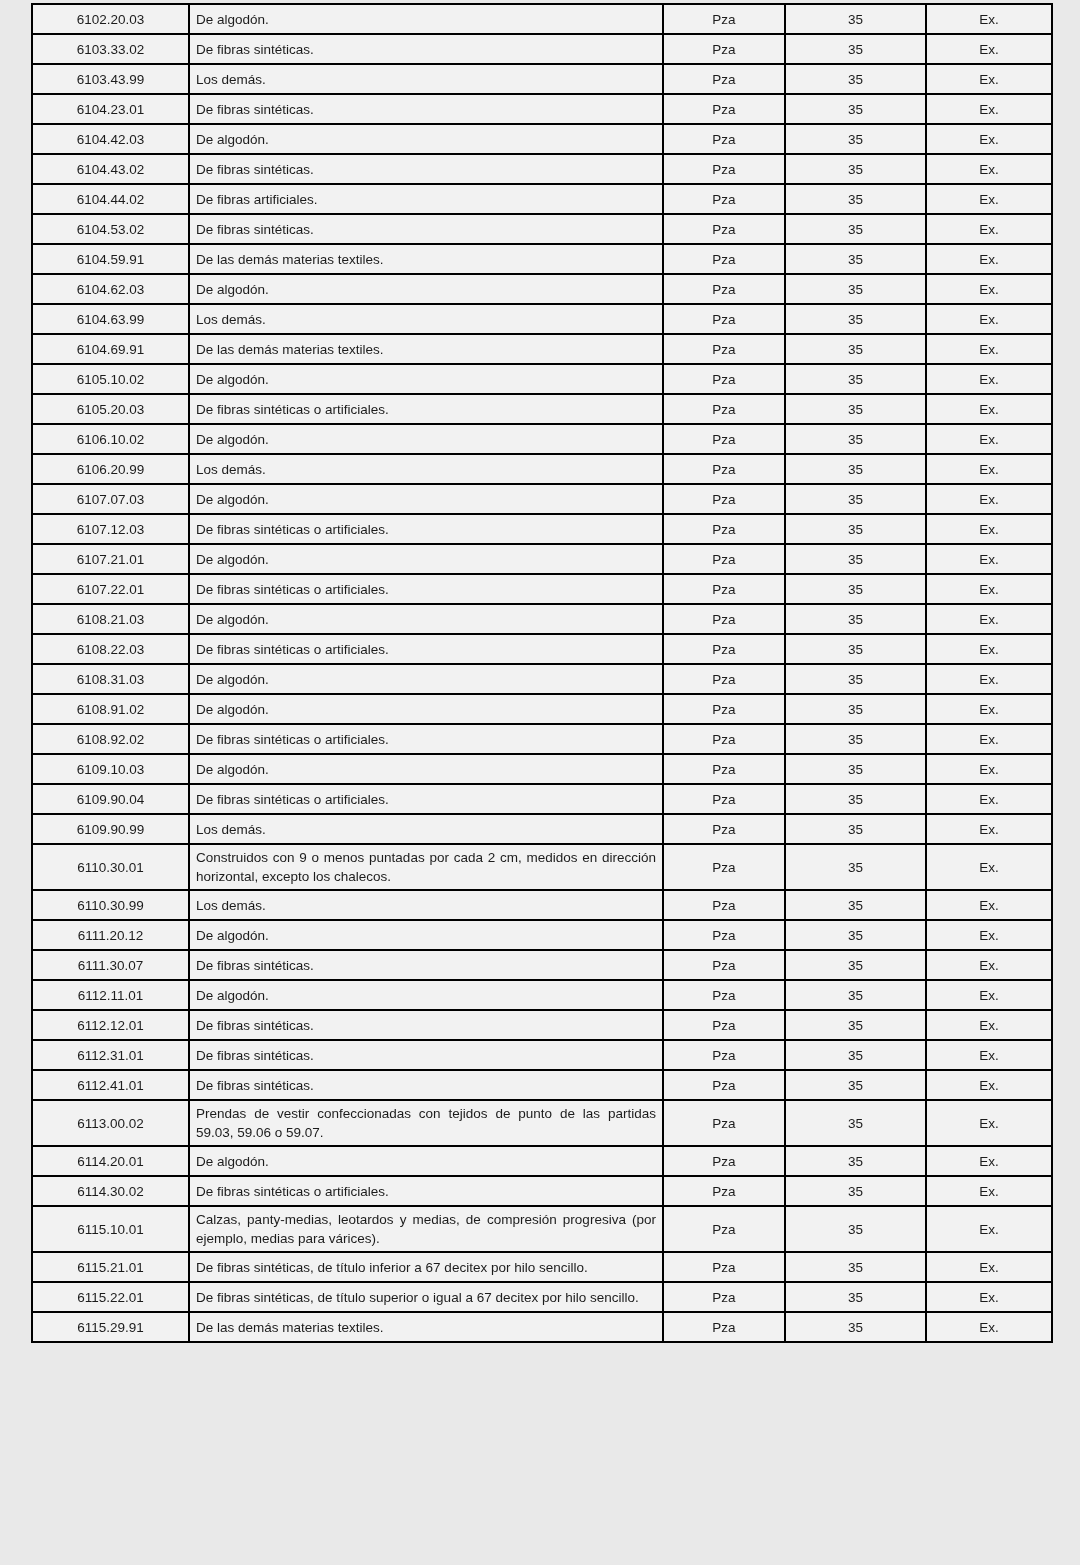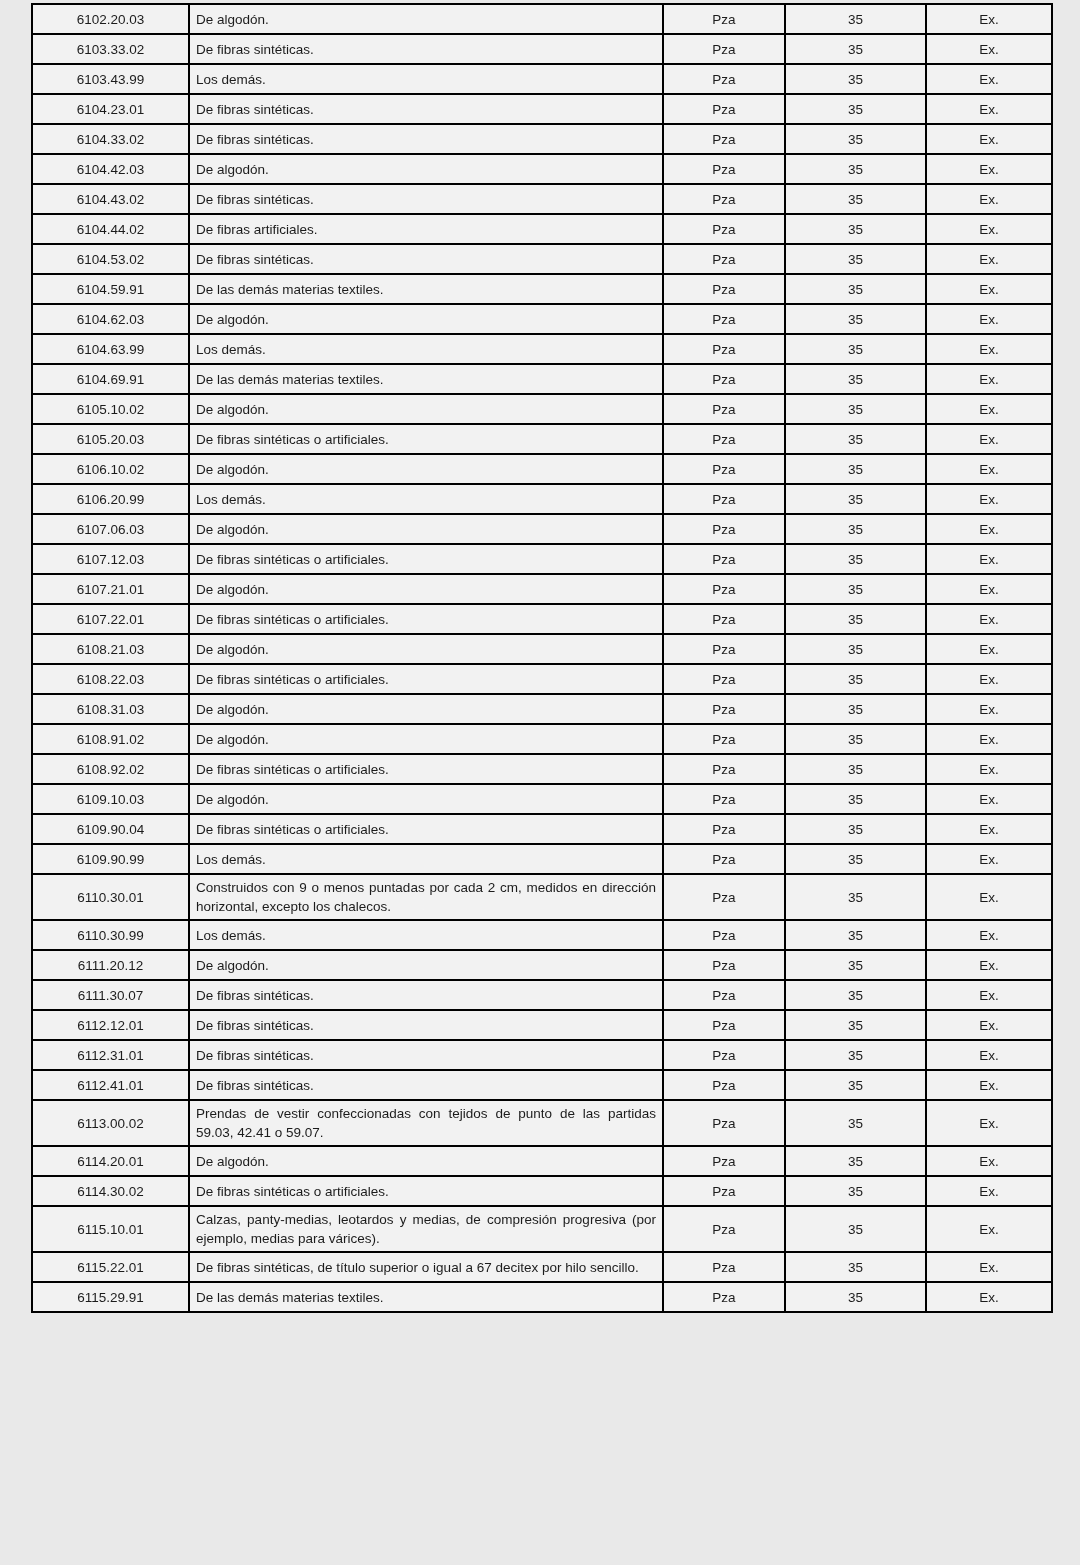--- a/index.html
+++ b/index.html
@@ -94,27 +94,20 @@
           <td class="ex-cell">Ex.</td>
         </tr>
         <tr>
           <td class="code-cell">6104.23.01</td>
           <td class="description-cell">De fibras sintéticas.</td>
           <td class="unit-cell">Pza</td>
           <td class="rate-cell">35</td>
           <td class="ex-cell">Ex.</td>
         </tr>
         <tr>
-          <td class="code-cell">6104.33.02</td>
-          <td class="description-cell">De fibras sintéticas.</td>
-          <td class="unit-cell">Pza</td>
-          <td class="rate-cell">35</td>
-          <td class="ex-cell">Ex.</td>
-        </tr>
-        <tr>
           <td class="code-cell">6104.42.03</td>
           <td class="description-cell">De algodón.</td>
           <td class="unit-cell">Pza</td>
           <td class="rate-cell">35</td>
           <td class="ex-cell">Ex.</td>
         </tr>
         <tr>
           <td class="code-cell">6104.43.02</td>
           <td class="description-cell">De fibras sintéticas.</td>
           <td class="unit-cell">Pza</td>
@@ -185,21 +178,21 @@
           <td class="ex-cell">Ex.</td>
         </tr>
         <tr>
           <td class="code-cell">6106.20.99</td>
           <td class="description-cell">Los demás.</td>
           <td class="unit-cell">Pza</td>
           <td class="rate-cell">35</td>
           <td class="ex-cell">Ex.</td>
         </tr>
         <tr>
-          <td class="code-cell">6107.06.03</td>
+          <td class="code-cell">6107.07.03</td>
           <td class="description-cell">De algodón.</td>
           <td class="unit-cell">Pza</td>
           <td class="rate-cell">35</td>
           <td class="ex-cell">Ex.</td>
         </tr>
         <tr>
           <td class="code-cell">6107.12.03</td>
           <td class="description-cell">De fibras sintéticas o artificiales.</td>
           <td class="unit-cell">Pza</td>
           <td class="rate-cell">35</td>
@@ -297,20 +290,27 @@
           <td class="ex-cell">Ex.</td>
         </tr>
         <tr>
           <td class="code-cell">6111.30.07</td>
           <td class="description-cell">De fibras sintéticas.</td>
           <td class="unit-cell">Pza</td>
           <td class="rate-cell">35</td>
           <td class="ex-cell">Ex.</td>
         </tr>
         <tr>
+          <td class="code-cell">6112.11.01</td>
+          <td class="description-cell">De algodón.</td>
+          <td class="unit-cell">Pza</td>
+          <td class="rate-cell">35</td>
+          <td class="ex-cell">Ex.</td>
+        </tr>
+        <tr>
           <td class="code-cell">6112.12.01</td>
           <td class="description-cell">De fibras sintéticas.</td>
           <td class="unit-cell">Pza</td>
           <td class="rate-cell">35</td>
           <td class="ex-cell">Ex.</td>
         </tr>
         <tr>
           <td class="code-cell">6112.31.01</td>
           <td class="description-cell">De fibras sintéticas.</td>
           <td class="unit-cell">Pza</td>
@@ -319,21 +319,21 @@
         </tr>
         <tr>
           <td class="code-cell">6112.41.01</td>
           <td class="description-cell">De fibras sintéticas.</td>
           <td class="unit-cell">Pza</td>
           <td class="rate-cell">35</td>
           <td class="ex-cell">Ex.</td>
         </tr>
         <tr>
           <td class="code-cell">6113.00.02</td>
-          <td class="description-cell">Prendas de vestir confeccionadas con tejidos de punto de las partidas 59.03, 42.41 o 59.07.</td>
+          <td class="description-cell">Prendas de vestir confeccionadas con tejidos de punto de las partidas 59.03, 59.06 o 59.07.</td>
           <td class="unit-cell">Pza</td>
           <td class="rate-cell">35</td>
           <td class="ex-cell">Ex.</td>
         </tr>
         <tr>
           <td class="code-cell">6114.20.01</td>
           <td class="description-cell">De algodón.</td>
           <td class="unit-cell">Pza</td>
           <td class="rate-cell">35</td>
           <td class="ex-cell">Ex.</td>
@@ -341,20 +341,27 @@
         <tr>
           <td class="code-cell">6114.30.02</td>
           <td class="description-cell">De fibras sintéticas o artificiales.</td>
           <td class="unit-cell">Pza</td>
           <td class="rate-cell">35</td>
           <td class="ex-cell">Ex.</td>
         </tr>
         <tr>
           <td class="code-cell">6115.10.01</td>
           <td class="description-cell">Calzas, panty-medias, leotardos y medias, de compresión progresiva (por ejemplo, medias para várices).</td>
+          <td class="unit-cell">Pza</td>
+          <td class="rate-cell">35</td>
+          <td class="ex-cell">Ex.</td>
+        </tr>
+        <tr>
+          <td class="code-cell">6115.21.01</td>
+          <td class="description-cell">De fibras sintéticas, de título inferior a 67 decitex por hilo sencillo.</td>
           <td class="unit-cell">Pza</td>
           <td class="rate-cell">35</td>
           <td class="ex-cell">Ex.</td>
         </tr>
         <tr>
           <td class="code-cell">6115.22.01</td>
           <td class="description-cell">De fibras sintéticas, de título superior o igual a 67 decitex por hilo sencillo.</td>
           <td class="unit-cell">Pza</td>
           <td class="rate-cell">35</td>
           <td class="ex-cell">Ex.</td>

